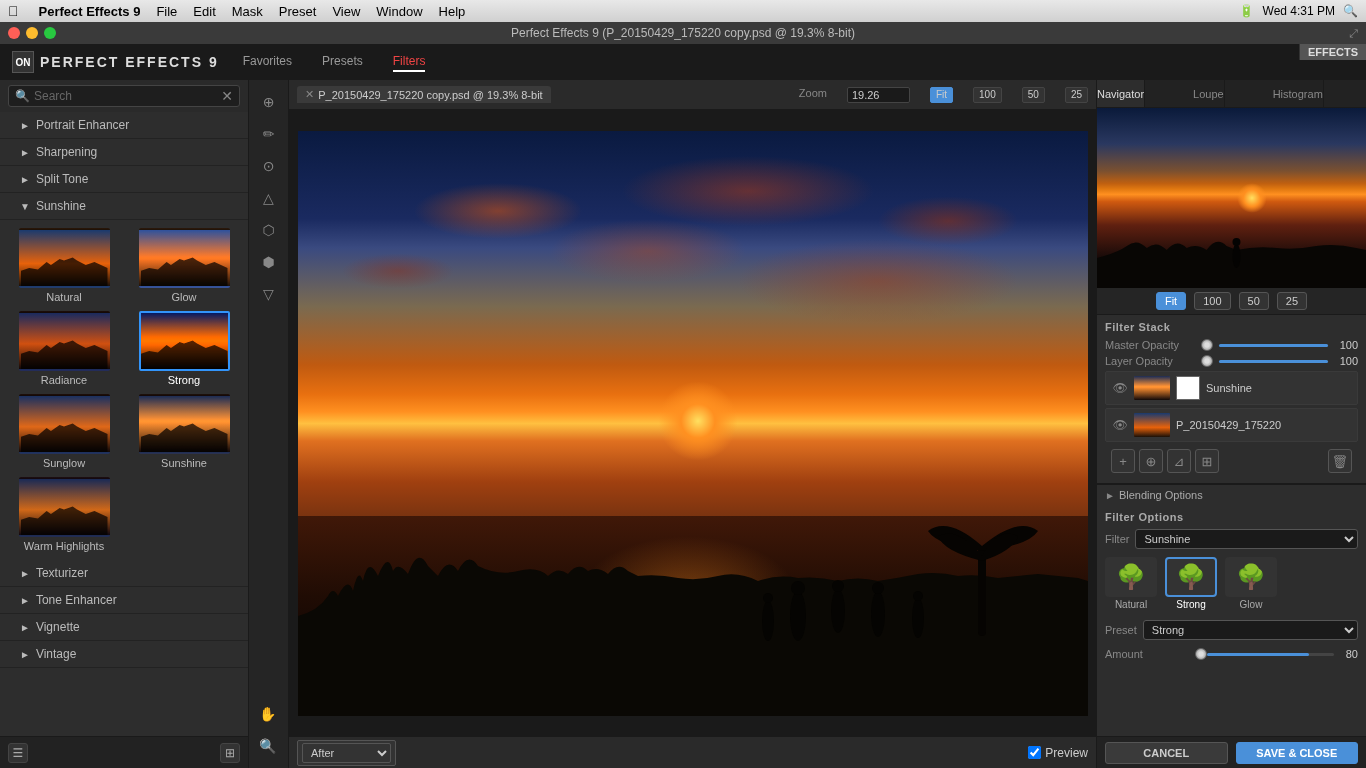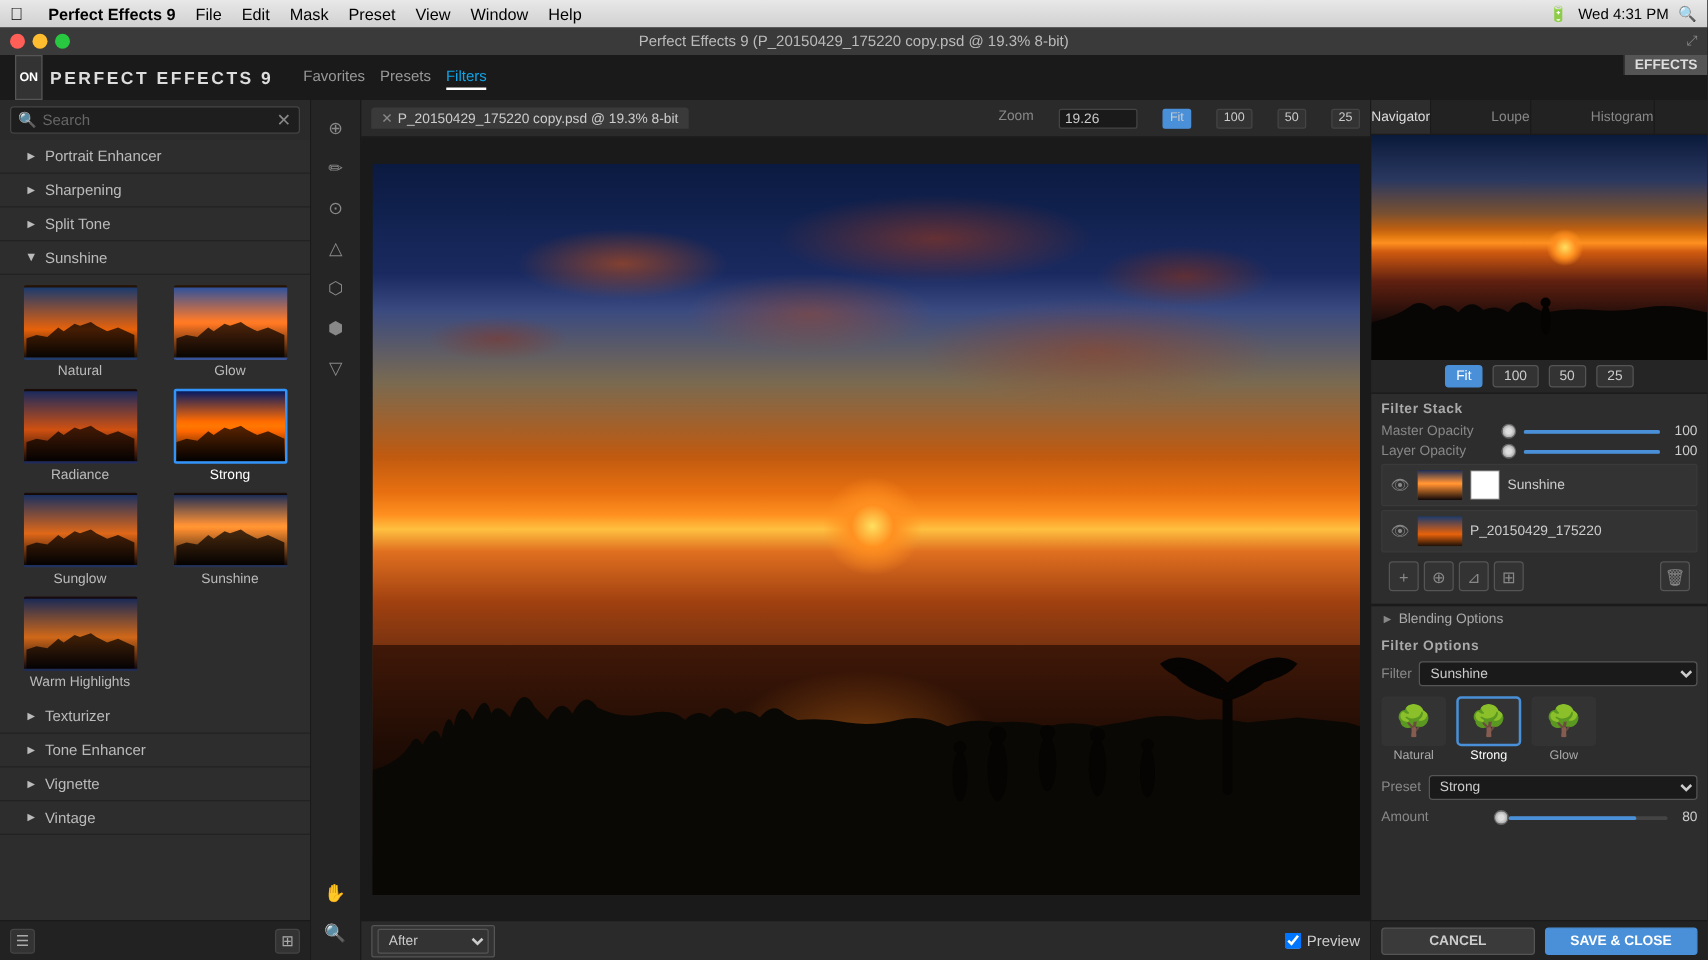--- a/index.html
+++ b/index.html
@@ -71,49 +71,49 @@
       padding: 0 12px;
       gap: 16px;
     }
     .app-logo {
       display: flex;
       align-items: center;
       gap: 6px;
     }
     .app-logo .logo-icon {
       width: 22px;
-      height: 36px;
+      height: 22px;
       background: #333;
       border: 1px solid #555;
       display: flex;
       align-items: center;
       justify-content: center;
       font-weight: bold;
       font-size: 10px;
       color: #fff;
     }
     .app-logo .logo-text {
       font-weight: bold;
       font-size: 14px;
       letter-spacing: 2px;
       color: #ddd;
     }
     .app-header-tabs {
       display: flex;
-      gap: 12px;
+      gap: 30px;
       margin-left: 8px;
     }
     .app-header-tab {
       font-size: 12px;
       color: #999;
       cursor: pointer;
       padding: 2px 0;
     }
     .app-header-tab.active {
-      color: #0ea5e9;
+      color: #ef4444;
       border-bottom: 2px solid #fff;
     }
     .effects-badge {
       position: absolute;
       right: 0;
       top: 0;
       background: #555;
       color: #ddd;
       font-size: 11px;
       font-weight: bold;

